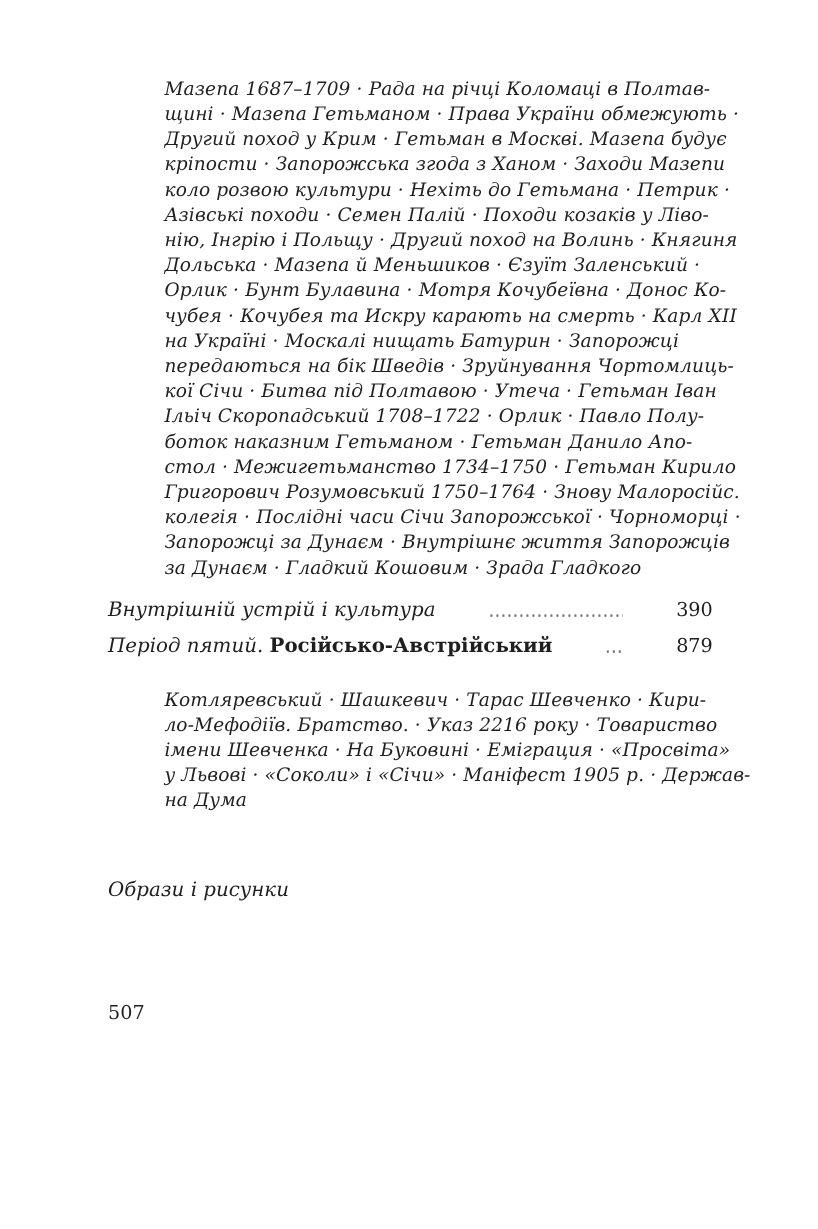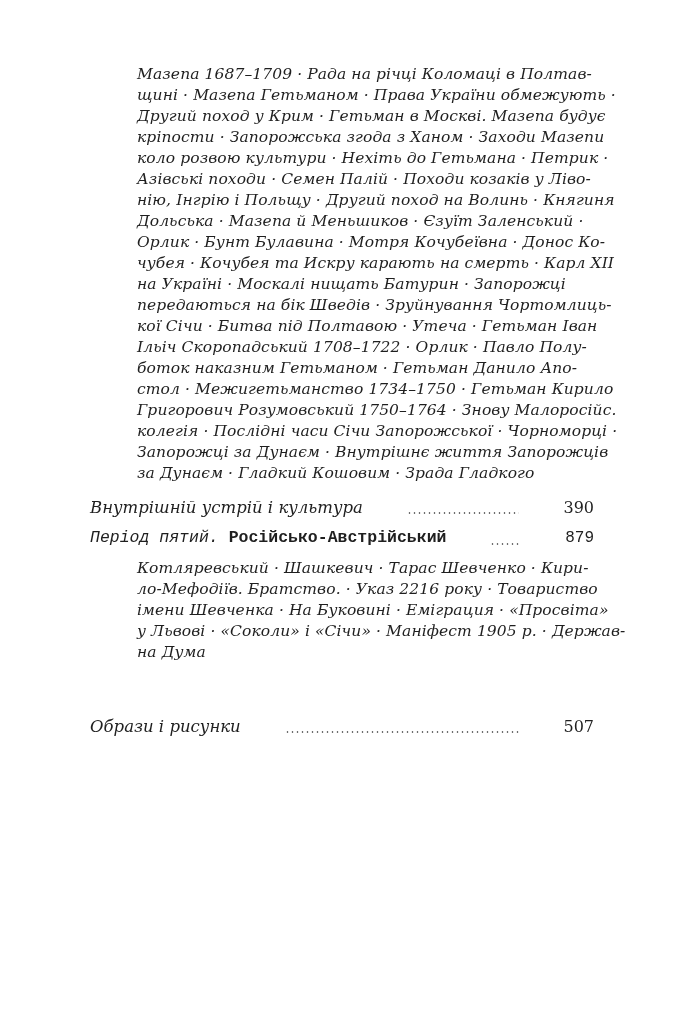--- a/index.html
+++ b/index.html
@@ -49,23 +49,23 @@
     background-size: 5px 2px;
     background-repeat: repeat-x;
     background-position: left center;
   }
   .pagenum {
     font-style: normal;
     font-size: 16px;
     white-space: nowrap;
   }
   .mb7  { margin-bottom: 7px; }
-  .mb8  { margin-bottom: 8px; font-family: Liberation Mono, monospace; }
+  .mb8  { margin-bottom: 24px; }
   .mb15 { margin-bottom: 15px; }
-  .mb19 { margin-bottom: 19px; }
+  .mb19 { margin-bottom: 19px; flex-direction: column; }
   .mb52 { margin-bottom: 52px; }
 </style>
 </head>
 <body>
 
 <div class="page">
 
   <p class="topics">Мазепа 1687–1709 · Рада на річці Коломаці в Полтав-
 щині · Мазепа Гетьманом · Права України обмежують ·
 Другий поход у Крим · Гетьман в Москві. Мазепа будує

